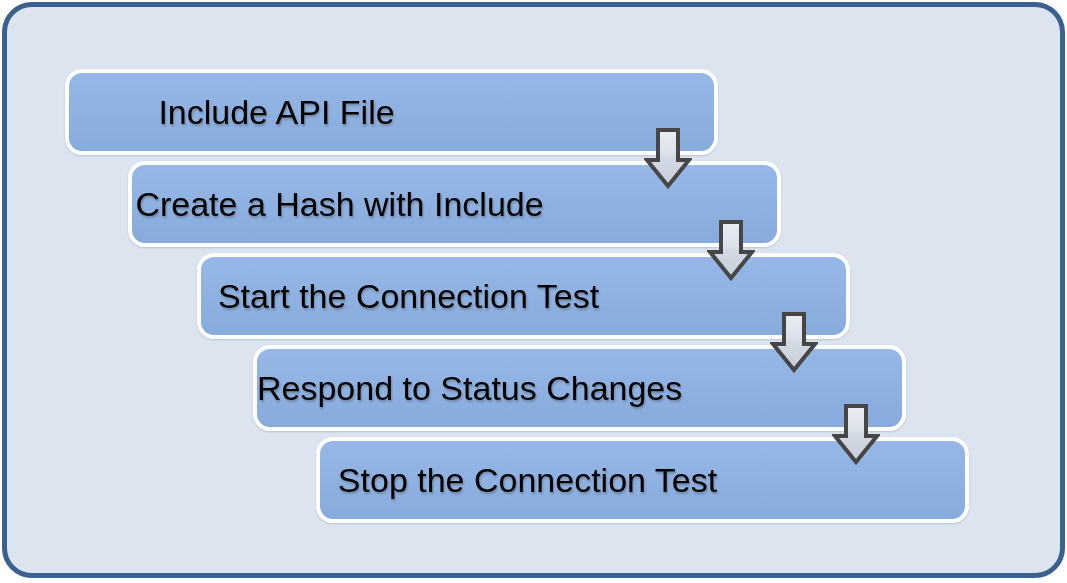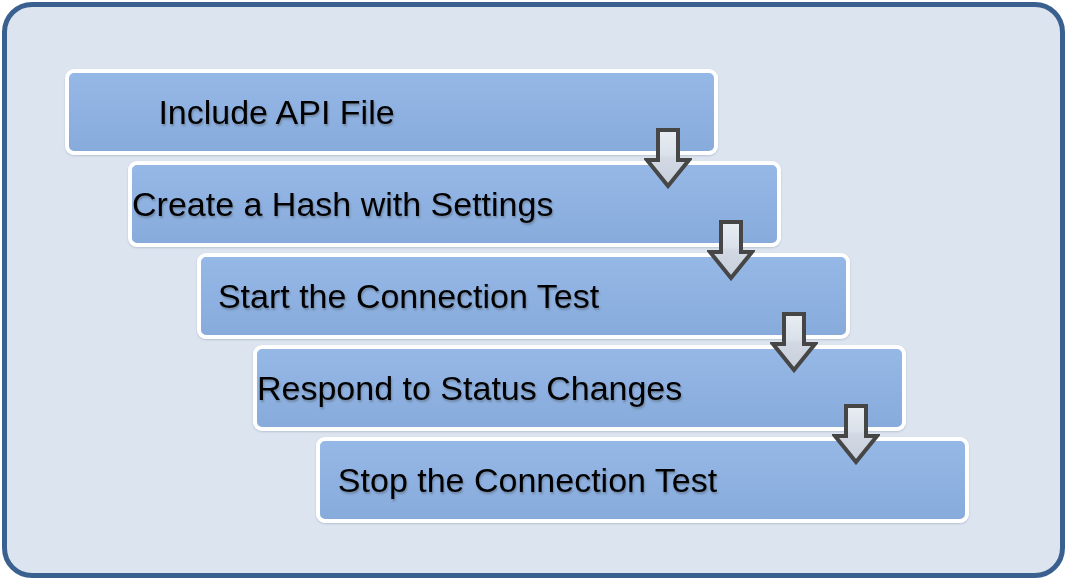--- a/index.html
+++ b/index.html
@@ -24,21 +24,21 @@
     background: #dce4f0;
     border: 5px solid #3a6090;
     border-radius: 30px;
   }
   .step {
     position: absolute;
     width: 645px;
     height: 78px;
     background: linear-gradient(to bottom, #96b8e6 0%, #8fb2e2 45%, #87abda 100%);
     border: 4px solid #ffffff;
-    border-radius: 9px;
+    border-radius: 17px;
     box-shadow: 0 1px 2px rgba(80,100,130,0.25);
     display: flex;
     align-items: center;
   }
   .step-label {
     display: block;
     width: 100%;
     padding-right: 230px;
     box-sizing: border-box;
     text-align: center;
@@ -82,21 +82,21 @@
     </defs>
   </svg>
 
   <div class="container">
 
     <div class="step step-1">
       <span class="step-label">Include API File</span>
     </div>
 
     <div class="step step-2">
-      <span class="step-label">Create a Hash with Settings</span>
+      <span class="step-label">Create a Hash with Include</span>
     </div>
 
     <div class="step step-3">
       <span class="step-label">Start the Connection Test</span>
     </div>
 
     <div class="step step-4">
       <span class="step-label">Respond to Status Changes</span>
     </div>
 

